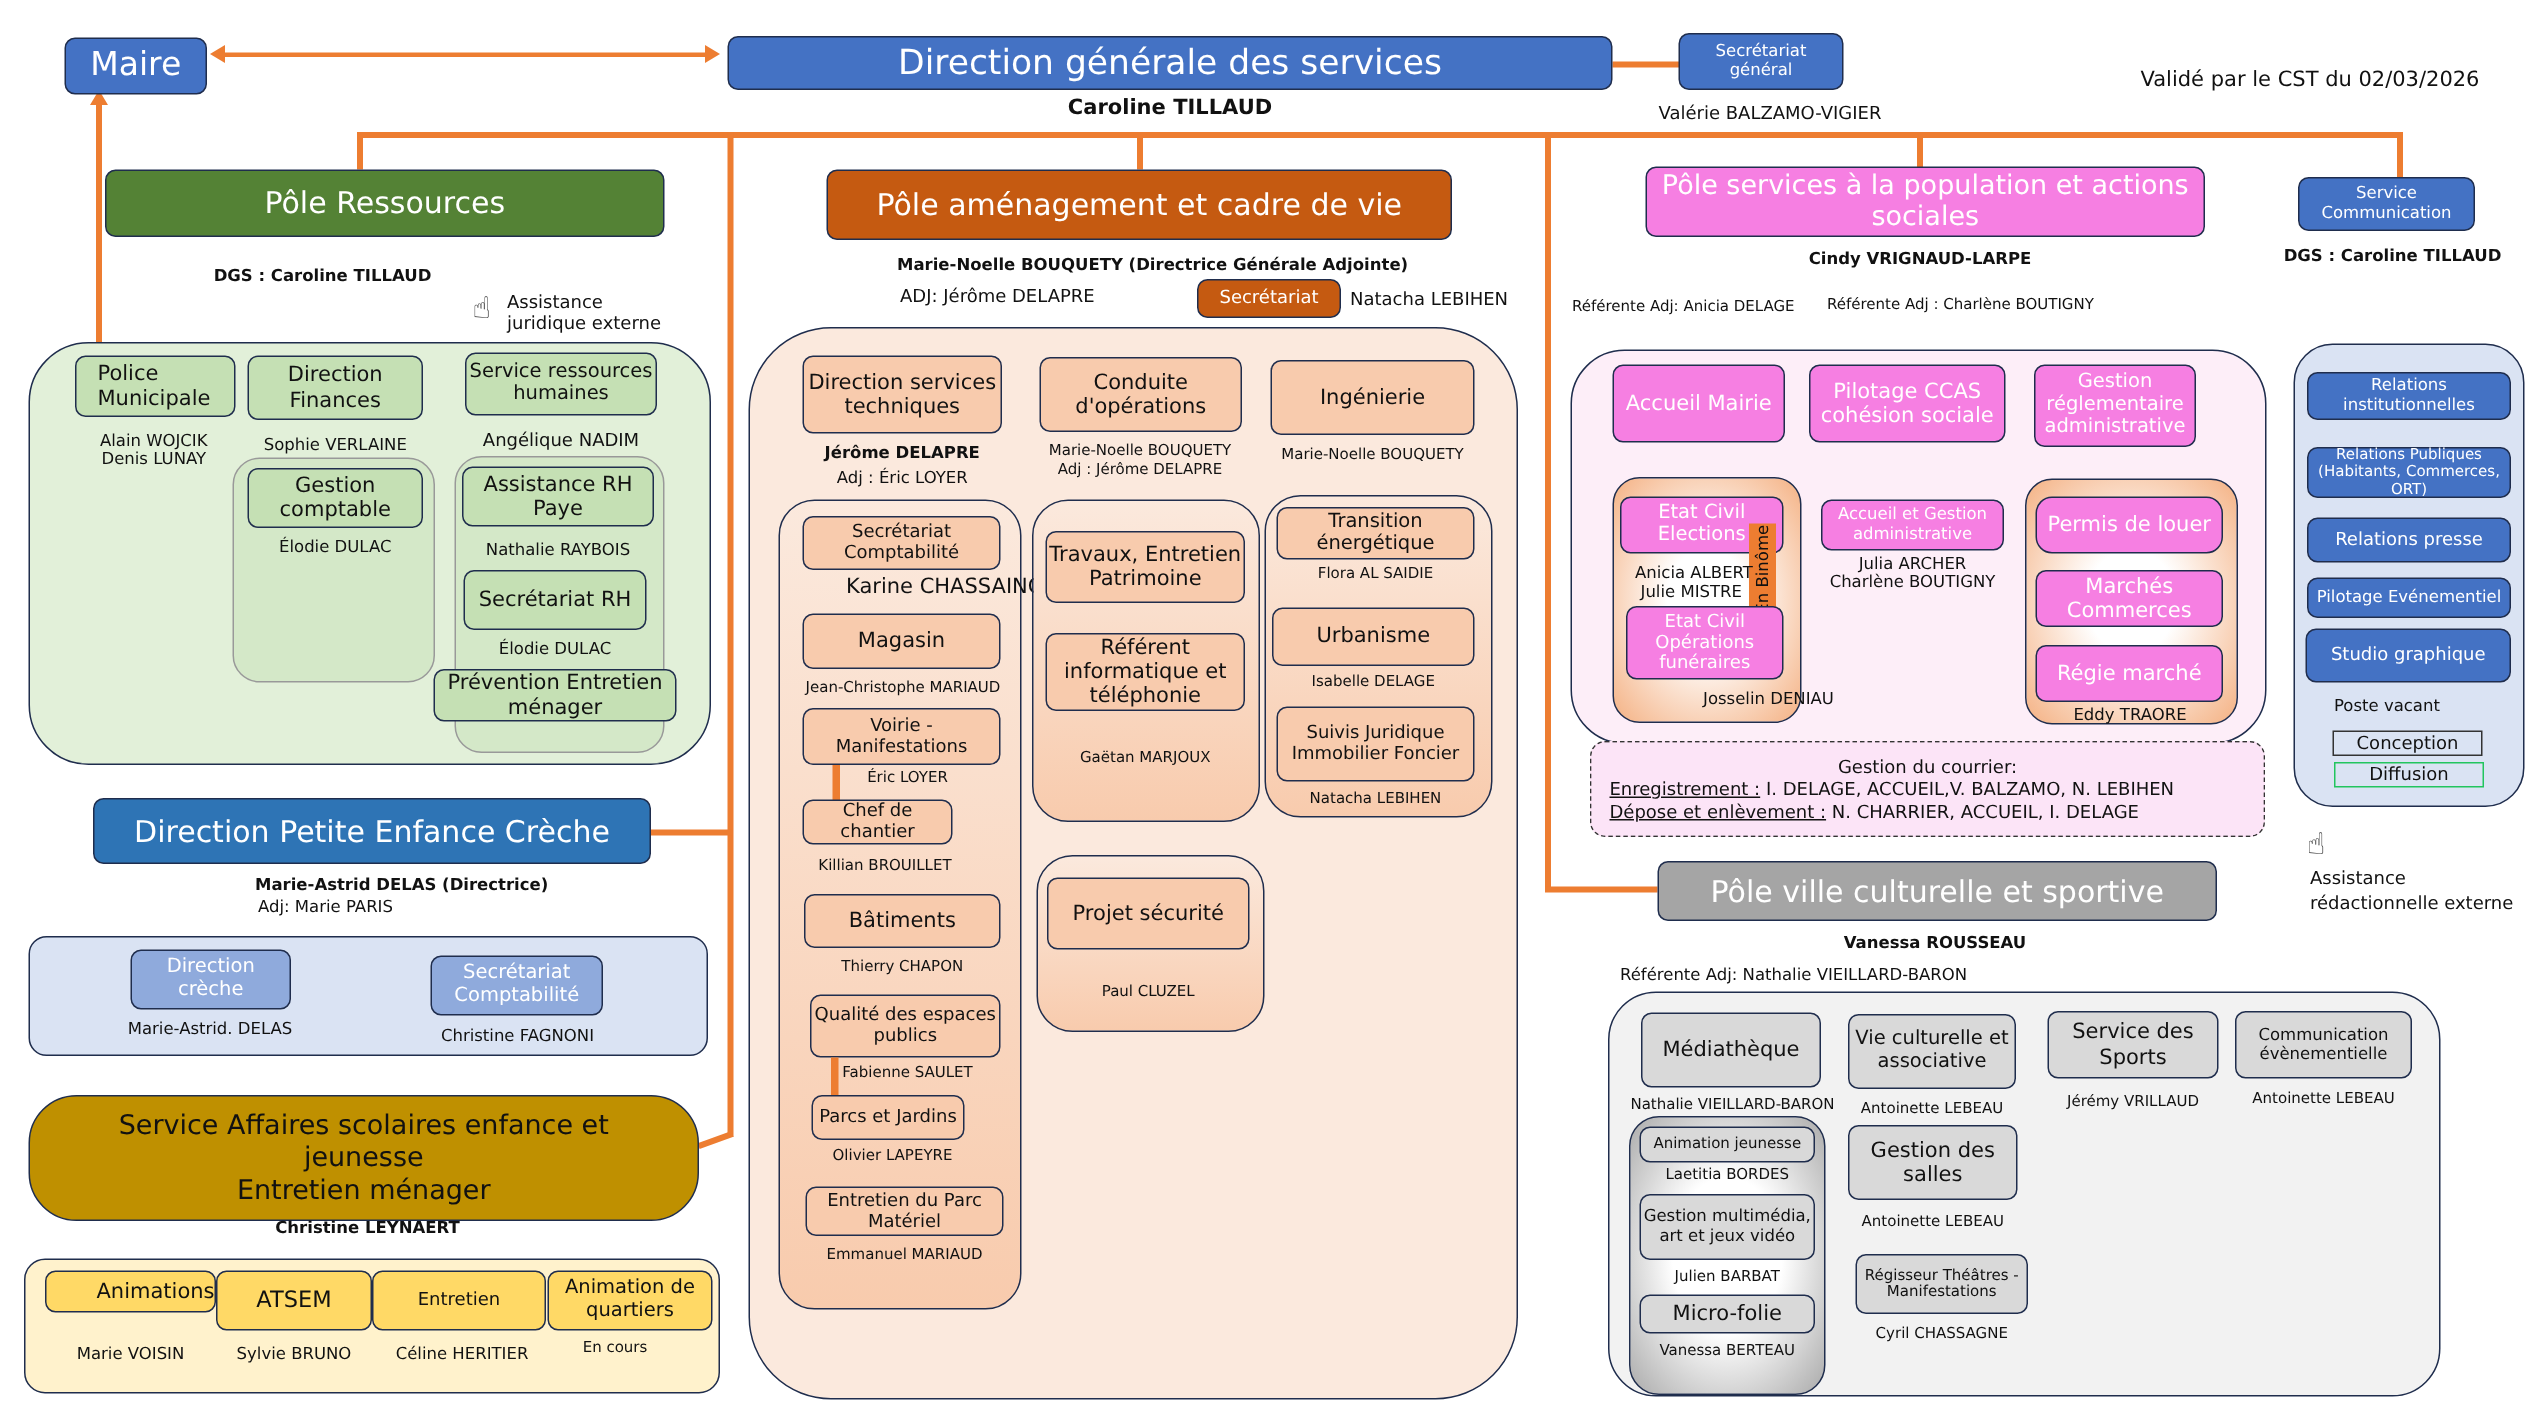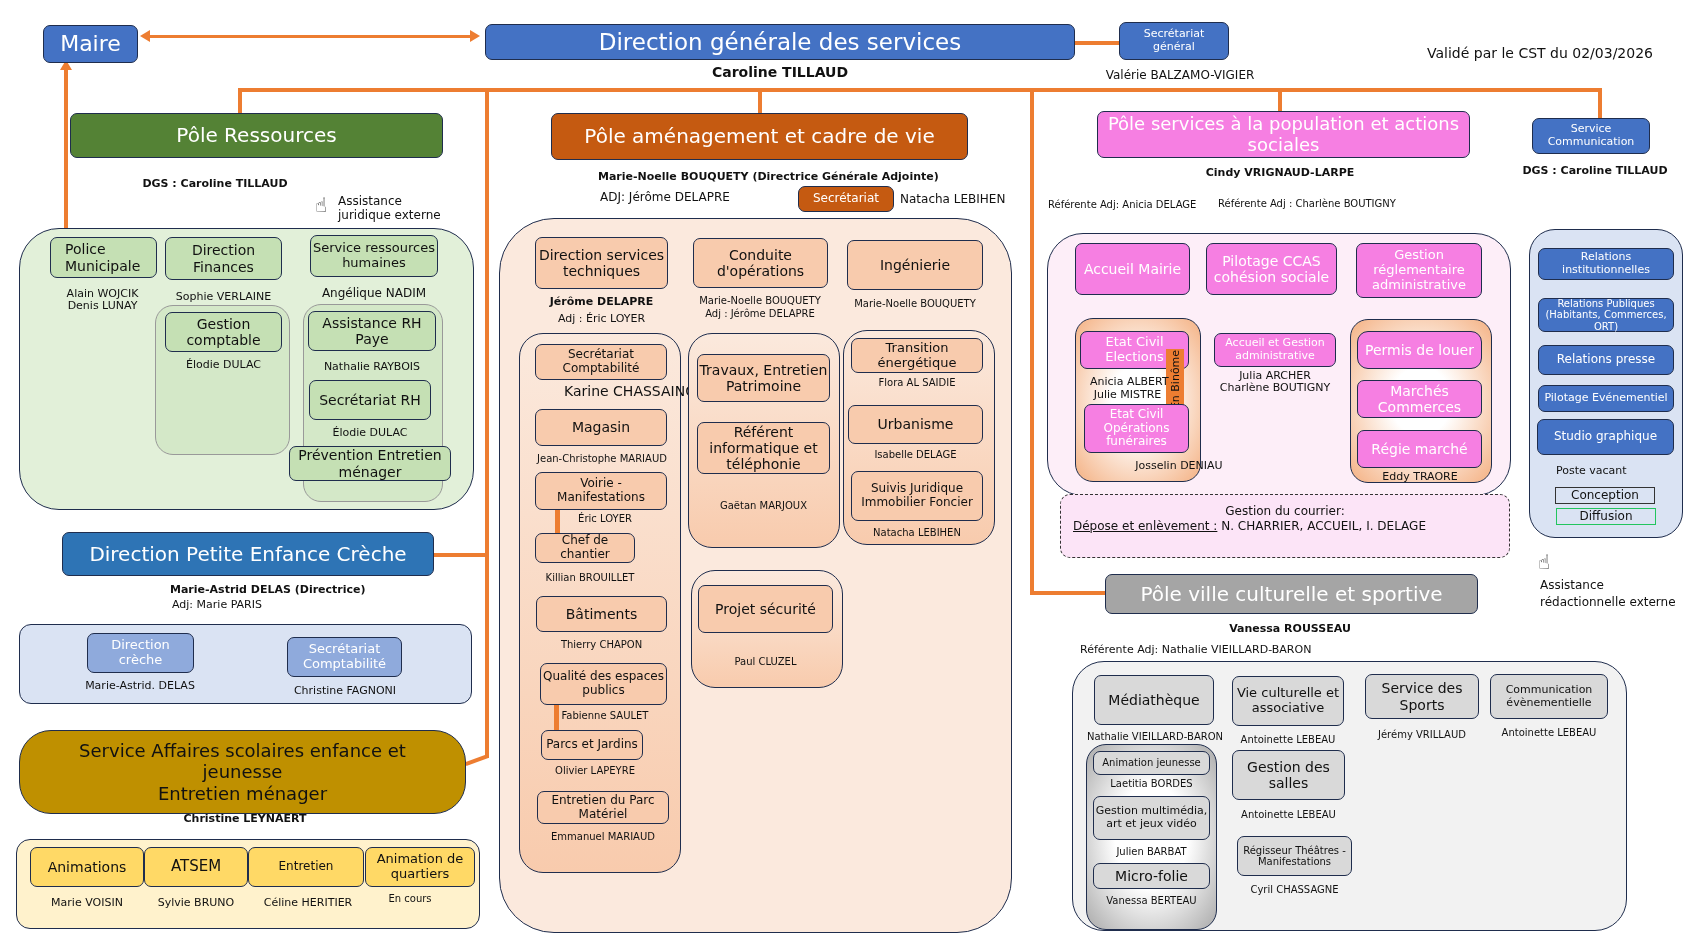--- a/index.html
+++ b/index.html
@@ -116,21 +116,21 @@
   </div>
 <div class="name" style="left:285px;top:684px;width:120px;">Christine FAGNONI</div>
 
 <div class="box gold" style="left:19px;top:730px;width:447px;height:84px;font-size:18px;flex-direction:column;line-height:1.2;border-radius:32px;">
   <span>Service Affaires scolaires enfance et</span>
   <span>jeunesse</span>
   <span>Entretien ménager</span>
 </div>
 <div class="name bold" style="left:170px;top:812px;width:150px;">Christine LEYNAERT</div>
 <div class="cont" style="left:16px;top:839px;width:464px;height:90px;background:#fff2cc;border-radius:14px;"></div>
-<div class="box yellow" style="left:30px;top:847px;width:114px;height:40px;font-size:14px;">
+<div class="box yellow" style="left:30px;top:847px;width:114px;height:28px;font-size:14px;justify-content:flex-end;">
     <span>Animations</span>
   </div>
 <div class="name" style="left:30px;top:896px;width:114px;">Marie VOISIN</div>
 <div class="box yellow" style="left:144px;top:847px;width:104px;height:40px;font-size:15px;">
     <span>ATSEM</span>
   </div>
 <div class="name" style="left:144px;top:896px;width:104px;">Sylvie BRUNO</div>
 <div class="box yellow" style="left:248px;top:847px;width:116px;height:40px;font-size:12px;">
     <span>Entretien</span>
   </div>
@@ -237,21 +237,21 @@
 <div class="name" style="left:1048px;top:199px;font-size:10px;">Référente Adj: Anicia DELAGE</div>
 <div class="name" style="left:1218px;top:198px;font-size:10px;">Référente Adj : Charlène BOUTIGNY</div>
 
 <div class="cont" style="left:1047px;top:233px;width:464px;height:263px;background:#fdeef8;border-radius:36px;"></div>
 <div class="box pink" style="left:1075px;top:243px;width:115px;height:52px;font-size:14px;">
     <span>Accueil Mairie</span>
   </div>
 <div class="box pink" style="left:1206px;top:243px;width:131px;height:52px;font-size:14px;">
     <span>Pilotage CCAS cohésion sociale</span>
   </div>
-<div class="box pink" style="left:1356px;top:243px;width:126px;height:55px;font-size:13px;">
+<div class="box pink" style="left:1356px;top:243px;width:108px;height:55px;font-size:13px;">
     <span>Gestion réglementaire administrative</span>
   </div>
 
 <div class="cont" style="left:1075px;top:318px;width:126px;height:164px;background:radial-gradient(#fff 30%,#f4b183);border-radius:18px;"></div>
 <div class="box pink" style="left:1080px;top:331px;width:109px;height:38px;font-size:13px;">
     <span>Etat Civil Elections</span>
   </div>
 <div class="abs" style="left:1166px;top:349px;width:18px;height:62px;background:#ed7d31;">
     <span style="position:absolute;left:-22px;top:24px;transform:rotate(-90deg);font-size:11px;white-space:nowrap;color:#111;width:62px;text-align:center;">En Binôme</span>
   </div>
@@ -275,20 +275,21 @@
 <div class="box pink" style="left:1357px;top:380px;width:125px;height:38px;font-size:14px;">
     <span>Marchés Commerces</span>
   </div>
 <div class="box pink" style="left:1357px;top:430px;width:125px;height:38px;font-size:14px;">
     <span>Régie marché</span>
   </div>
 <div class="name" style="left:1370px;top:470px;width:100px;">Eddy TRAORE</div>
 
 <div class="abs" style="left:1060px;top:494px;width:450px;height:64px;background:#fce4f7;border:1.5px dashed #333;border-radius:10px;font-size:12px;text-align:center;line-height:1.25;padding-top:9px;">
   <div>Gestion du courrier:</div>
+  <div style="text-align:left;padding-left:12px;"><u>Enregistrement :</u><span> I. DELAGE, ACCUEIL,V. BALZAMO, N. LEBIHEN</span></div>
   <div style="text-align:left;padding-left:12px;"><u>Dépose et enlèvement :</u><span> N. CHARRIER, ACCUEIL, I. DELAGE</span></div>
 </div>
 
 <div class="box blue" style="left:1532px;top:118px;width:118px;height:36px;font-size:11px;">
     <span>Service Communication</span>
   </div>
 <div class="name bold" style="left:1515px;top:164px;width:160px;">DGS : Caroline TILLAUD</div>
 <div class="cont" style="left:1529px;top:229px;width:154px;height:309px;background:#dae3f3;border-radius:26px;"></div>
 <div class="box blue" style="left:1538px;top:248px;width:136px;height:32px;font-size:11px;">
     <span>Relations institutionnelles</span>

